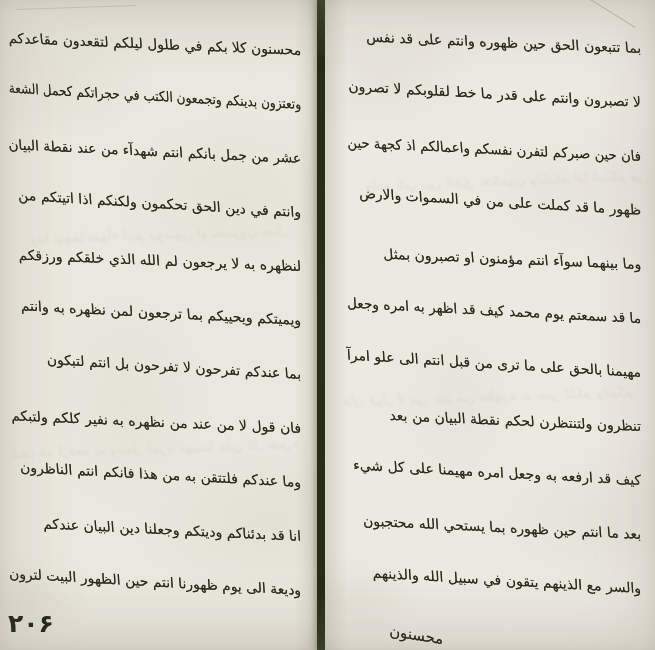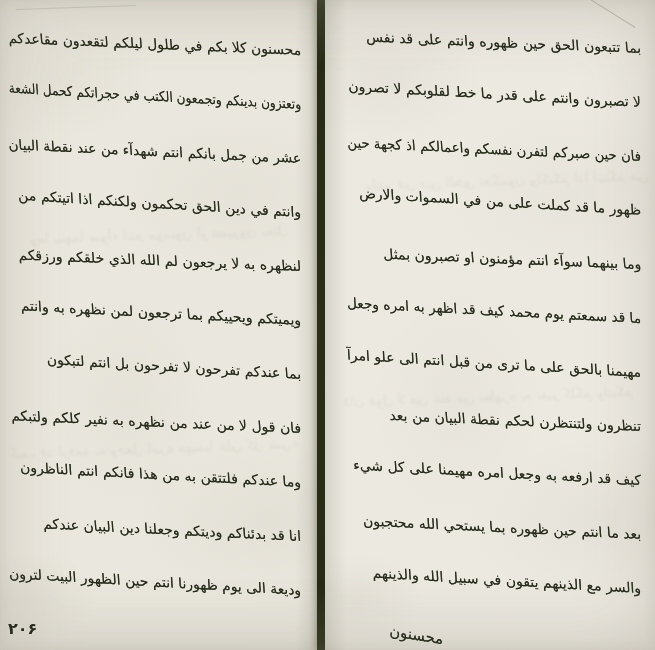--- a/index.html
+++ b/index.html
@@ -69,21 +69,21 @@
   }
   .catchword {
     position: absolute; left: 64px; bottom: 6px;
     direction: rtl; white-space: nowrap;
     font-size: 15px; color: #262b1a;
     transform: rotate(9deg) skewX(7deg);
     text-shadow: 0 0 0.4px rgba(38, 43, 26, 0.65);
   }
   .page-number {
     position: absolute; left: 8px; bottom: 12px;
-    font-size: 16px; font-weight: bold;
+    font-size: 25px; font-weight: bold;
     letter-spacing: 3px;
     color: #22271a;
   }
   .ghost {
     position: absolute; direction: rtl; white-space: nowrap;
     font-size: 14px; color: #4a4a3c;
     opacity: 0.065; filter: blur(1.1px);
     transform: scaleX(-1) rotate(2deg);
     pointer-events: none;
   }

